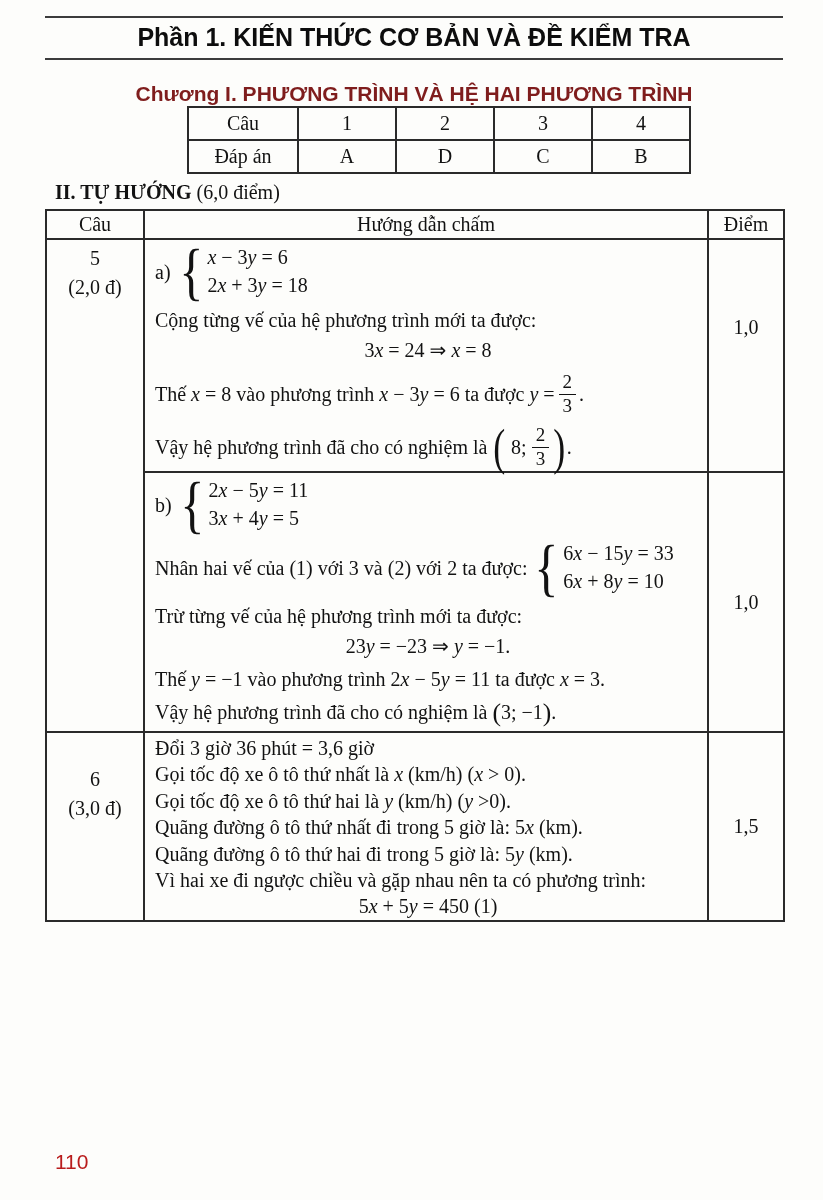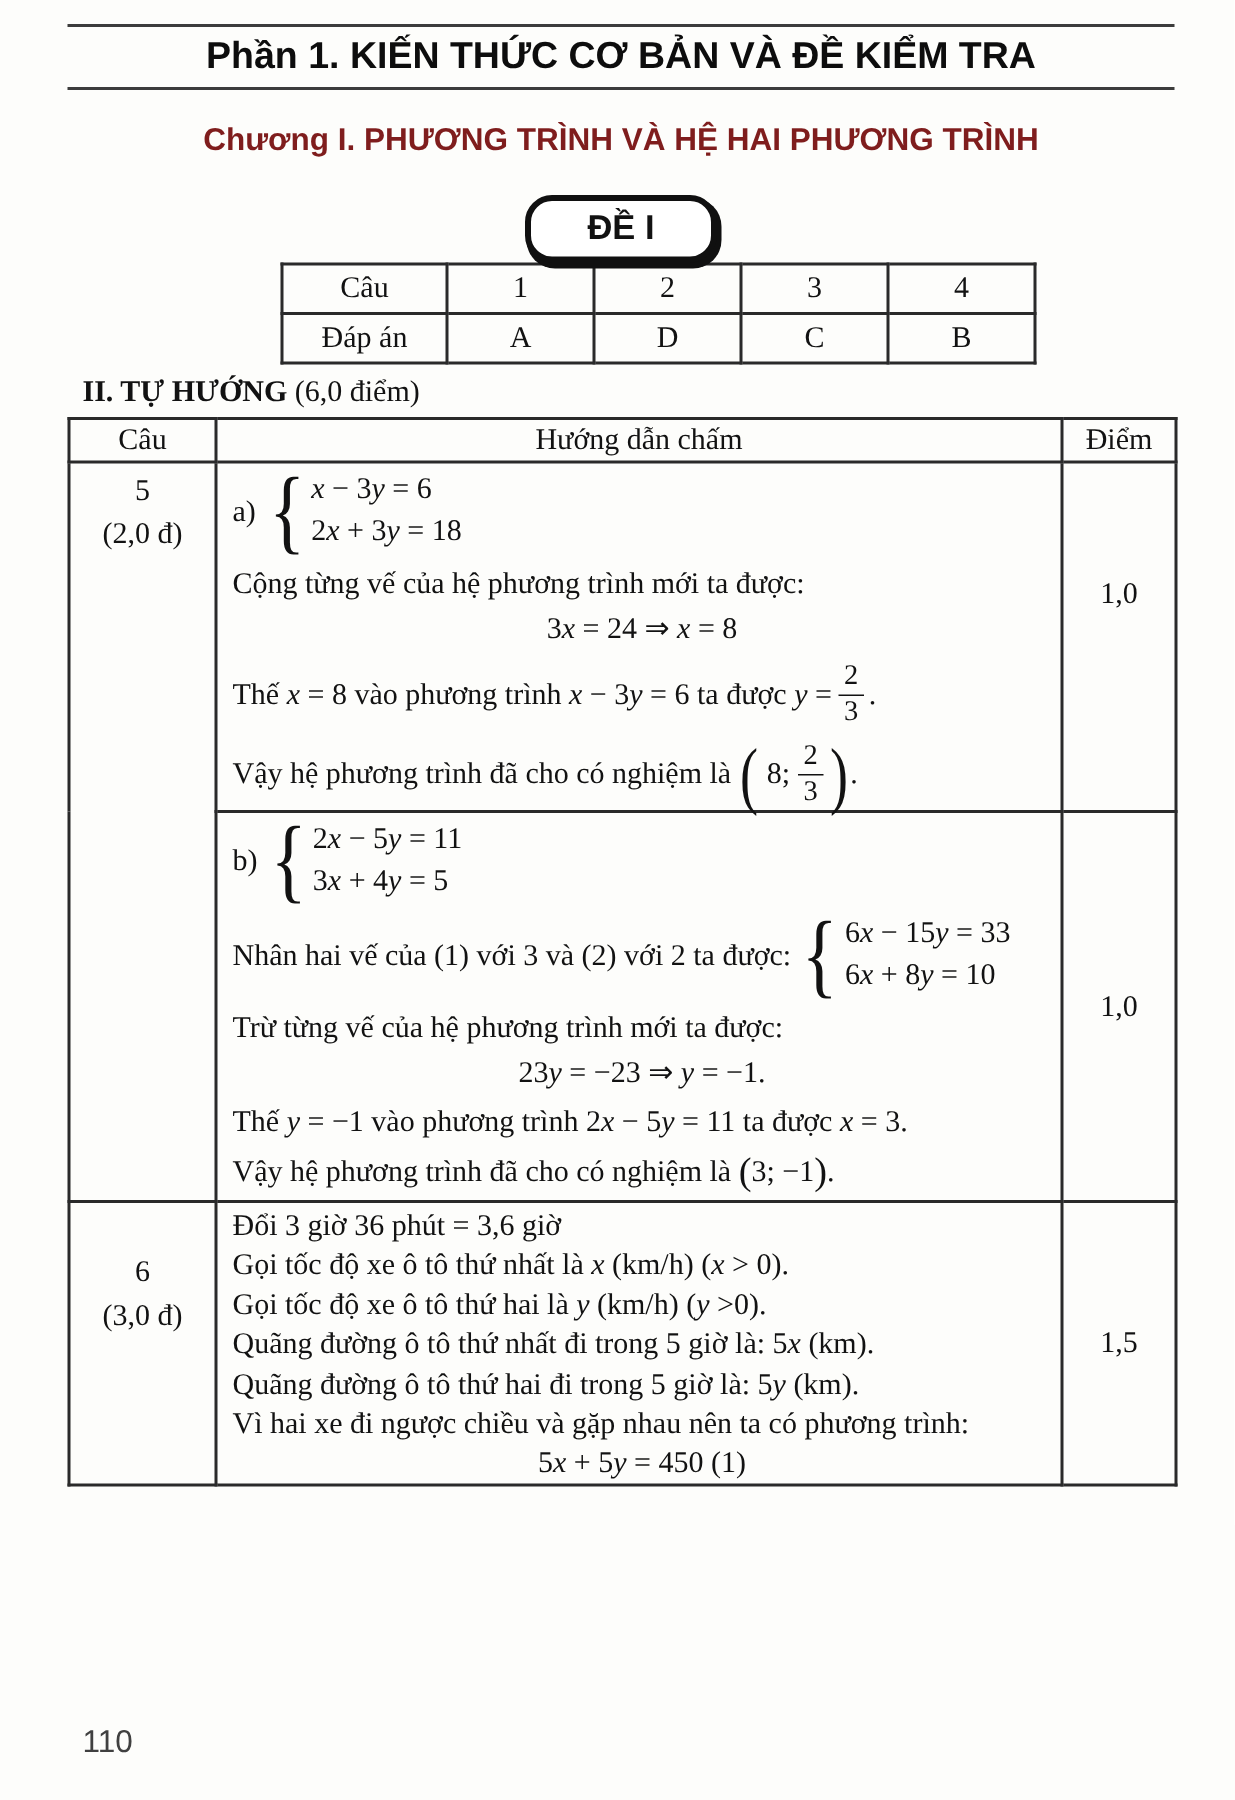--- a/index.html
+++ b/index.html
@@ -89,39 +89,36 @@
     font-size:50px; font-weight:300; line-height:0.62;
     display:inline-block; transform:scaleX(0.72);
     margin:0 -1px; align-self:center;
   }
   .mparen { font-size:1.28em; line-height:1; vertical-align:-0.08em; }
   .q6-line { line-height:1.32; }
   .q6-final { text-align:center; line-height:1.32; }
 
   .page-num {
     position:absolute; left:55px; top:1150px;
-    font-family:"Liberation Sans", sans-serif; font-size:21px; color:#404040;
+    font-family:"Liberation Sans", sans-serif; font-size:21px; color:#b91c1c;
   }
 </style>
 </head>
 <body>
 
 <div class="page">
   <div class="content">
 
 
     <hr class="rule rule-top">
     <div class="part-heading">Phần 1. KIẾN THỨC CƠ BẢN VÀ ĐỀ KIỂM TRA</div>
     <hr class="rule">
 
     <div class="chapter-heading">Chương I. PHƯƠNG TRÌNH VÀ HỆ HAI PHƯƠNG TRÌNH</div>
 
-    <div class="badge-wrap">
-      <span class="exam-badge">ĐỀ I</span>
-    </div>
 
 
     <table class="mc-table">
       <tbody>
           <tr>
         <td class="c0">Câu</td>
         <td class="cn">1</td>
         <td class="cn">2</td>
         <td class="cn">3</td>
         <td class="cn">4</td>

